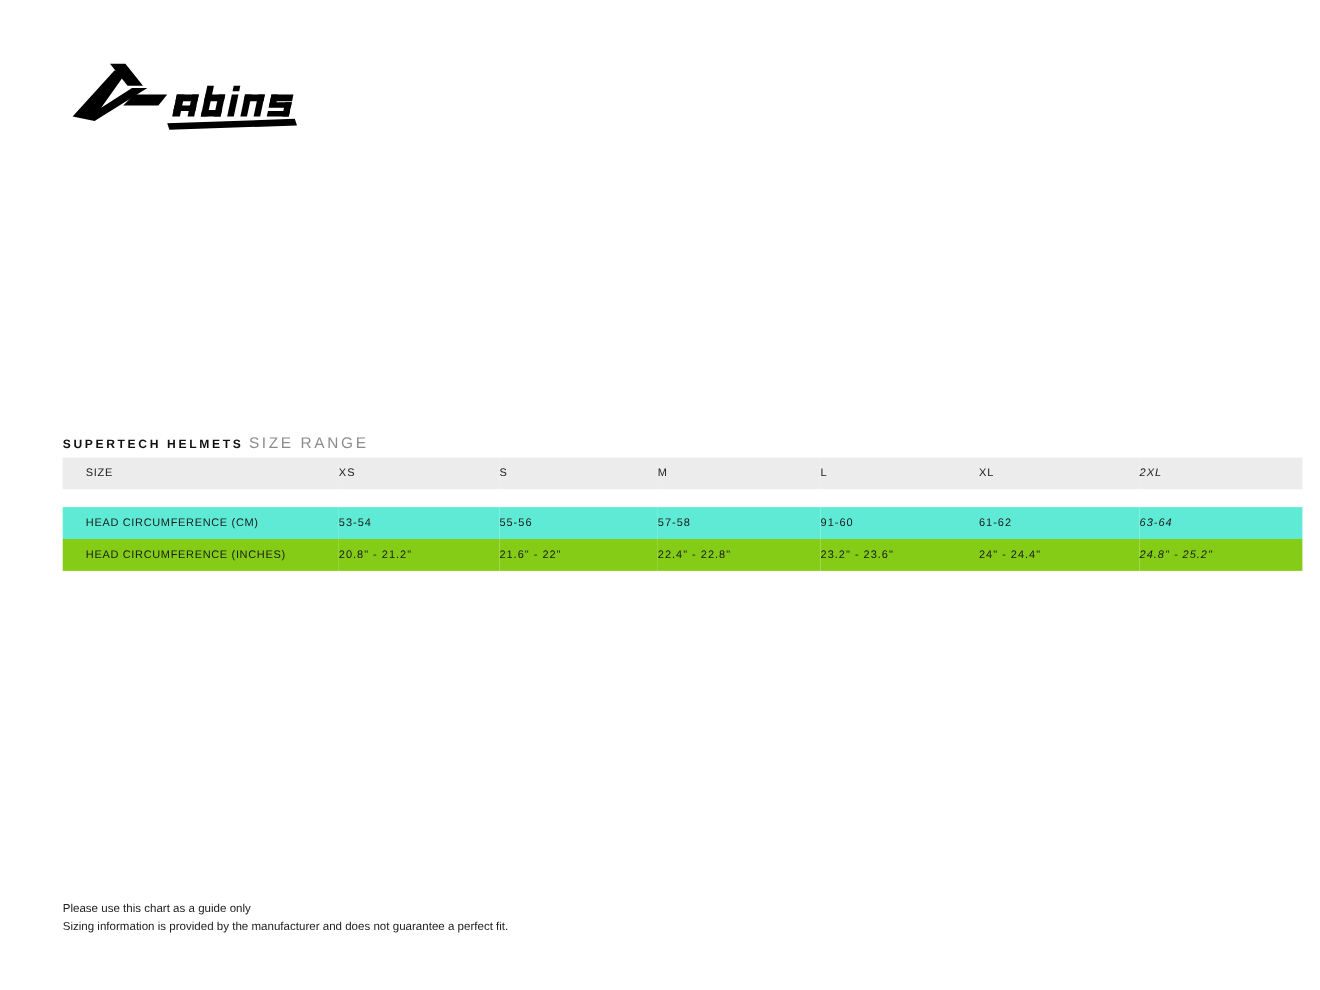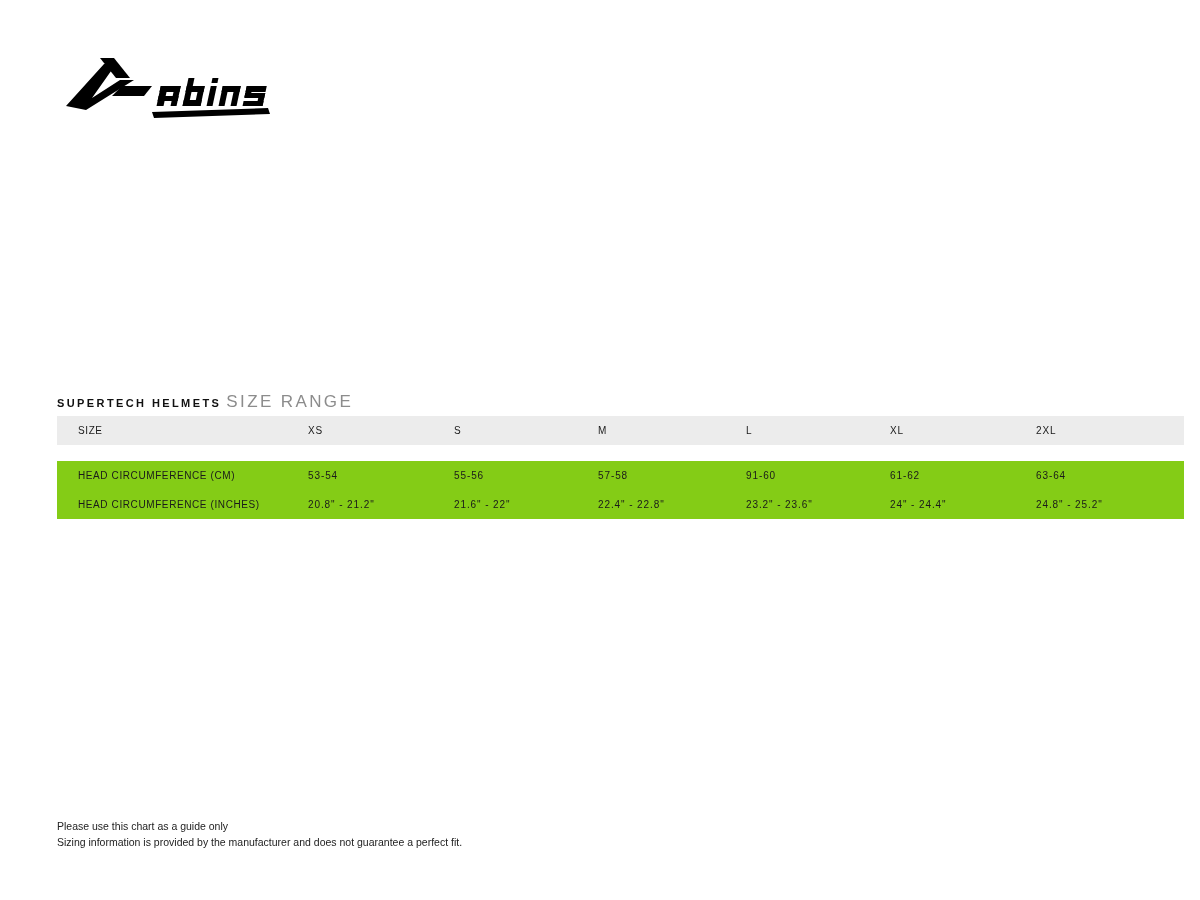--- a/index.html
+++ b/index.html
@@ -42,21 +42,21 @@
   .chart-title .t-strong {
     font-weight: bold;
     letter-spacing: 2.4px;
     color: #111111;
     font-size: 11px;
   }
   .chart-title .t-light {
     font-weight: normal;
     letter-spacing: 2.4px;
     color: #8c8c8c;
-    font-size: 17px;
+    font-size: 14px;
     margin-left: 5px;
     text-align: center;
   }
 
   
   .size-table {
     position: absolute;
     left: 57px;
     top: 416px;
     width: 1086px;
@@ -69,21 +69,21 @@
     vertical-align: middle;
     font-size: 10px;
     letter-spacing: 0.9px;
     color: #1a1a1a;
   }
   .size-table .row-head td {
     background: #ececec;
     height: 29px;
   }
   .size-table .row-cm td {
-    background: #84cc16;
+    background: #5eead4;
     height: 29px;
   }
   .size-table .row-spacer td {
     background: #ffffff;
     height: 16px;
   }
   .size-table .row-in td {
     background: #84cc16;
     height: 29px;
   }
@@ -94,21 +94,21 @@
     letter-spacing: 0.6px;
   }
   .size-table td.val {
     text-align: left;
   }
   .col-xs  { width: 146px; }
   .col-s   { width: 144px; }
   .col-m   { width: 148px; }
   .col-l   { width: 144px; }
   .col-xl  { width: 146px; }
-  .col-2xl { width: 148px; }
+  .col-2xl { width: 148px; font-style: italic; }
 
   
   .footnote {
     position: absolute;
     left: 57px;
     top: 818px;
     font-size: 10.5px;
     line-height: 16px;
     color: #222222;
   }

